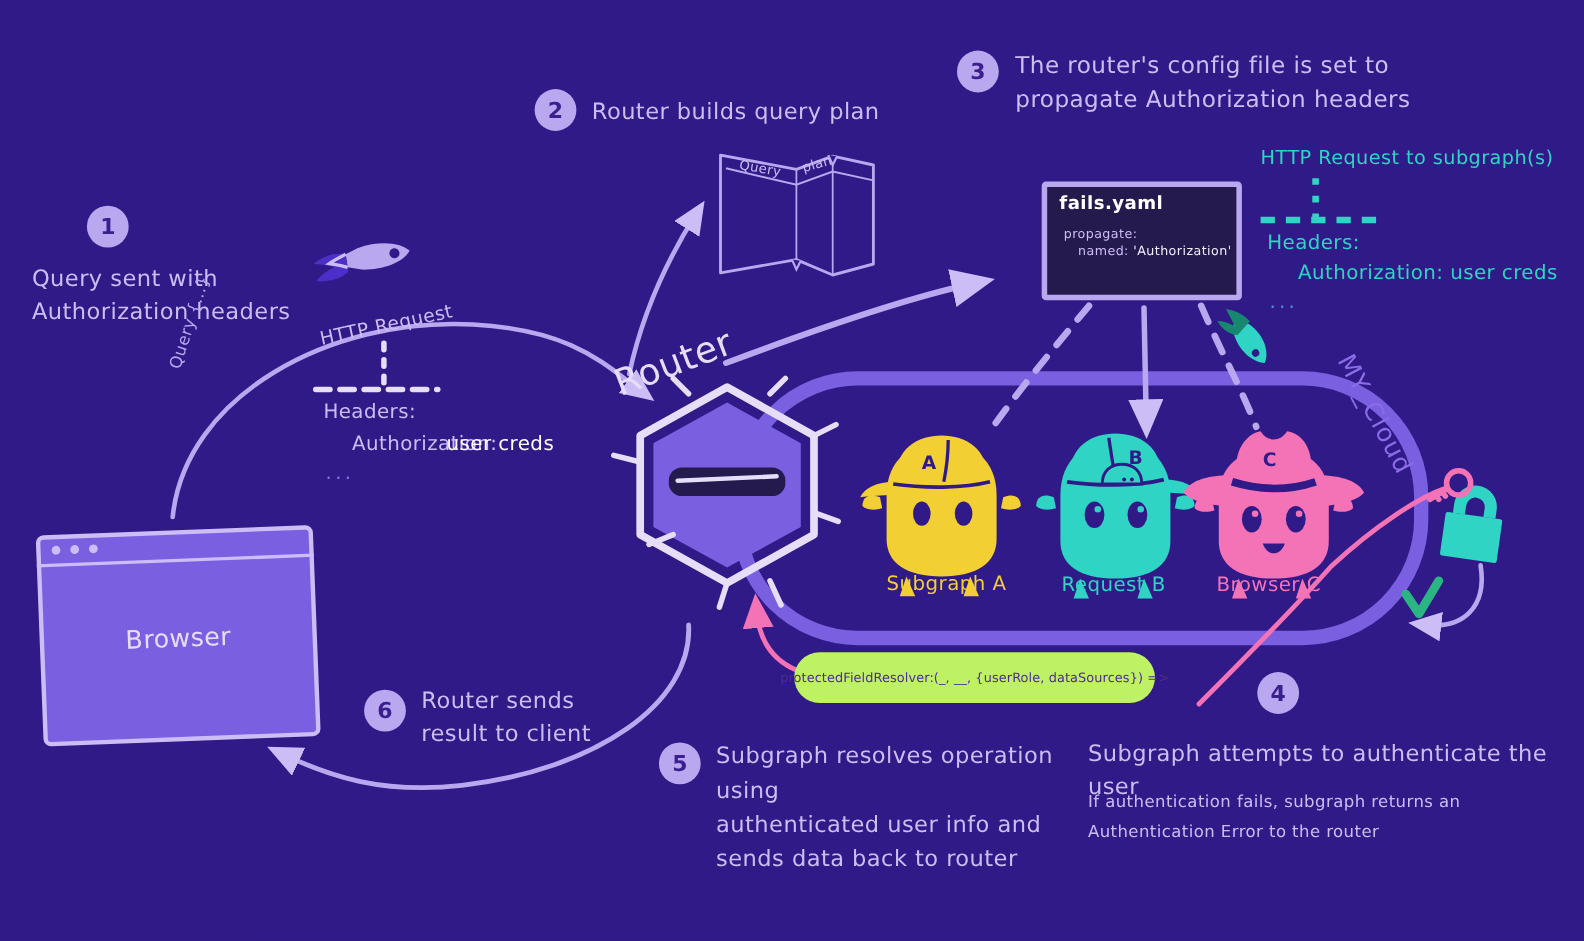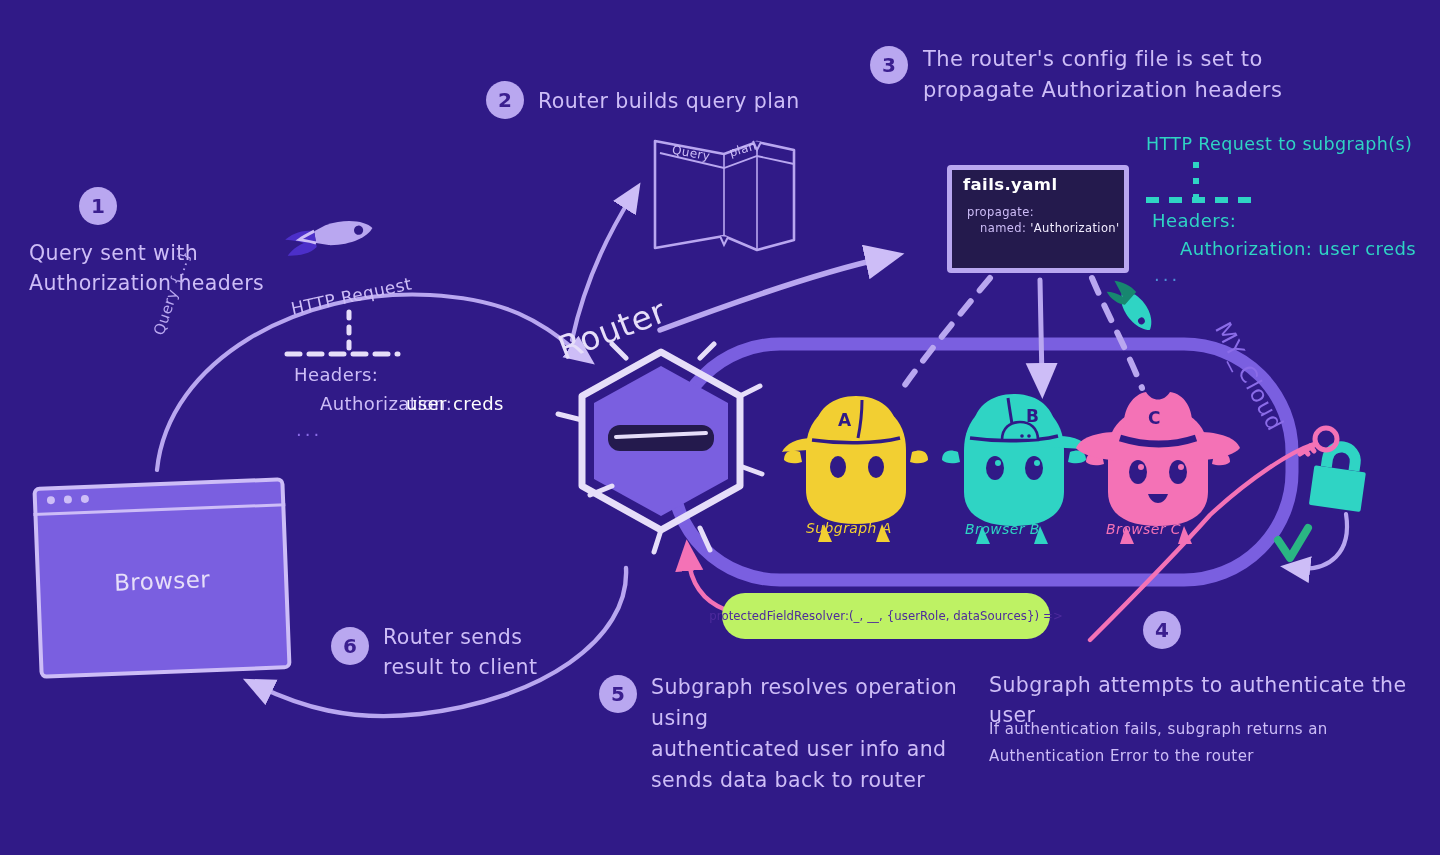--- a/index.html
+++ b/index.html
@@ -80,21 +80,21 @@
 
   
   #cloudLabel{
     position:absolute;left:1233px;top:318px;
     color:#8b6ce8;font-size:23px;
     transform:rotate(62deg);transform-origin:left top;
     letter-spacing:1px;
   }
 
   
-  .sg-label{position:absolute;font-size:14px;white-space:nowrap;font-style:italic;}
+  .sg-label{position:absolute;font-size:18px;white-space:nowrap;}
 
   
   #codepill{
     position:absolute;left:722px;top:593px;
     width:328px;height:46px;border-radius:23px;
     background:#bef264;
     display:flex;align-items:center;justify-content:center;
     color:#4d2a9c;font-size:11.7px;white-space:nowrap;
     letter-spacing:.1px;
   }
@@ -348,20 +348,20 @@
       <path d="M0,66 L110,66" stroke="#2fd4c4" stroke-width="6" stroke-dasharray="13 10" stroke-linecap="butt" fill="none"></path>
     </svg>
     <div class="t hand" style="left:6px;top:76px;color:#2fd4c4;font-size:18px;">Headers:</div>
     <div class="t hand" style="left:6px;top:104px;color:#2fd4c4;font-size:18px;margin-left:28px;">Authorization: user creds</div>
     <div class="t hand mono-dots" style="left:8px;top:130px;color:#4e8fd6;font-size:18px;">...</div>
   </div>
 
   <div id="cloudLabel" class="hand">MY_Cloud</div>
 
   <div class="sg-label hand" style="left:806px;top:520px;color:#f2cf32;">Subgraph A</div>
-  <div class="sg-label hand" style="left:965px;top:521px;color:#2fd4c4;">Browser B</div>
+  <div class="sg-label hand" style="left:965px;top:521px;color:#2fd4c4;">Request B</div>
   <div class="sg-label hand" style="left:1106px;top:521px;color:#f472b6;">Browser C</div>
 
   <div id="codepill" class="hand">
     <span>protectedFieldResolver:(_, __, {userRole, dataSources}) =&gt;</span>
   </div>
 
 </div>
 
 </body></html>

